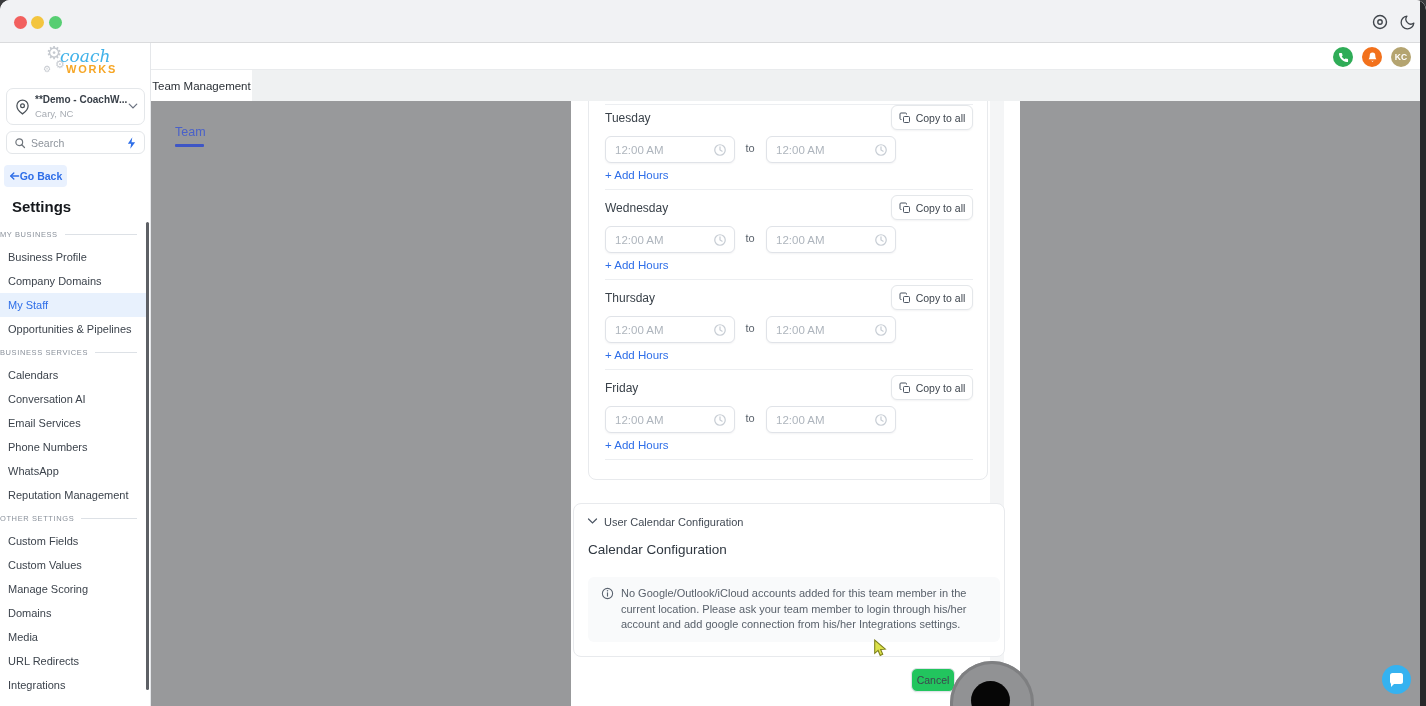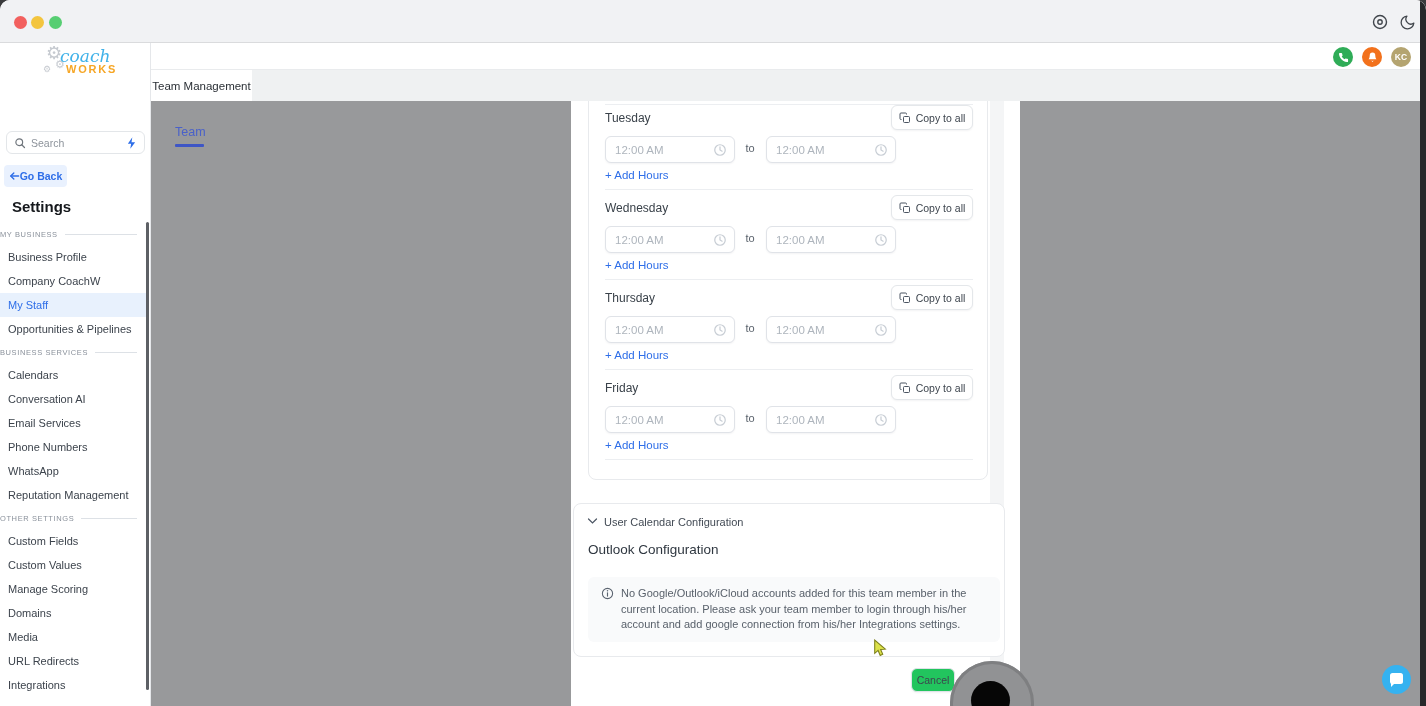--- a/index.html
+++ b/index.html
@@ -146,20 +146,31 @@
 
   <div class="sidebar">
     <div class="logo">
       <span class="gear" style="left:46px; top:-2px; font-size:18px;">⚙</span>
       <span class="gear" style="left:55px; top:14px; font-size:11px;">⚙</span>
       <span class="gear" style="left:43px; top:20px; font-size:9px;">⚙</span>
       <span class="logo-coach">coach</span>
       <span class="logo-works">WORKS</span>
     </div>
 
+    <div class="loc-card">
+      <svg class="loc-pin" width="15" height="16" viewBox="0 0 24 24">
+        <path d="M21 10c0 7-9 13-9 13s-9-6-9-13a9 9 0 0 1 18 0z" fill="none" stroke="#4a5158" stroke-width="2"></path>
+        <circle cx="12" cy="10" r="3" fill="none" stroke="#4a5158" stroke-width="2"></circle>
+      </svg>
+      <div class="loc-name">**Demo - CoachW...</div>
+      <div class="loc-city">Cary, NC</div>
+      <svg class="loc-chev" width="10" height="8" viewBox="0 0 16 12">
+        <polyline points="2,3 8,9 14,3" fill="none" stroke="#6b7280" stroke-width="2" stroke-linecap="round"></polyline>
+      </svg>
+    </div>
 
     <div class="search-box">
       <svg class="search-ic" width="12" height="12" viewBox="0 0 16 16">
         <circle cx="7" cy="7" r="4.5" fill="none" stroke="#70767d" stroke-width="1.6"></circle>
         <line x1="10.3" y1="10.3" x2="14" y2="14" stroke="#70767d" stroke-width="1.6" stroke-linecap="round"></line>
       </svg>
       <input placeholder="Search" style="">
       <svg class="bolt-ic" width="13" height="14" viewBox="0 0 16 16">
         <path d="M9 1 L3.5 9 H7.5 L6.5 15 L12.5 7 H8 Z" fill="#2e6ee8"></path>
       </svg>
@@ -174,21 +185,21 @@
     </div>
 
     <div class="settings-title">Settings</div>
 
     <div class="nav">
       <div class="nav-sec">
         <span>MY BUSINESS</span>
           <i></i>
         </div>
       <div class="nav-item">Business Profile</div>
-      <div class="nav-item">Company CoachW</div>
+      <div class="nav-item">Company Domains</div>
       <div class="nav-item active">My Staff</div>
       <div class="nav-item">Opportunities &amp; Pipelines</div>
       <div class="nav-sec">
         <span>BUSINESS SERVICES</span>
           <i></i>
         </div>
       <div class="nav-item">Calendars</div>
       <div class="nav-item">Conversation AI</div>
       <div class="nav-item">Email Services</div>
       <div class="nav-item">Phone Numbers</div>
@@ -349,21 +360,21 @@
           <div class="add-hours">+ Add Hours</div>
           <div class="row-divider"></div>
         </div>
       </div>
 
       <div class="card2">
         <svg class="collapse-chev" width="11" height="8" viewBox="0 0 16 12">
           <polyline points="2,3 8,9 14,3" fill="none" stroke="#4b5563" stroke-width="1.8" stroke-linecap="round"></polyline>
         </svg>
         <div class="collapse-label">User Calendar Configuration</div>
-        <div class="cc-heading">Outlook Configuration</div>
+        <div class="cc-heading">Calendar Configuration</div>
         <div class="alert">
           <svg class="alert-ic" width="13" height="13" viewBox="0 0 16 16">
             <circle cx="8" cy="8" r="6.3" fill="none" stroke="#5b6470" stroke-width="1.3"></circle>
             <line x1="8" y1="7.2" x2="8" y2="11.2" stroke="#5b6470" stroke-width="1.4" stroke-linecap="round"></line>
             <circle cx="8" cy="4.7" r="0.9" fill="#5b6470"></circle>
           </svg>
           <div class="alert-text">No Google/Outlook/iCloud accounts added for this team member in the current location. Please ask your team member to login through his/her account and add google connection from his/her Integrations settings.</div>
         </div>
       </div>
 

